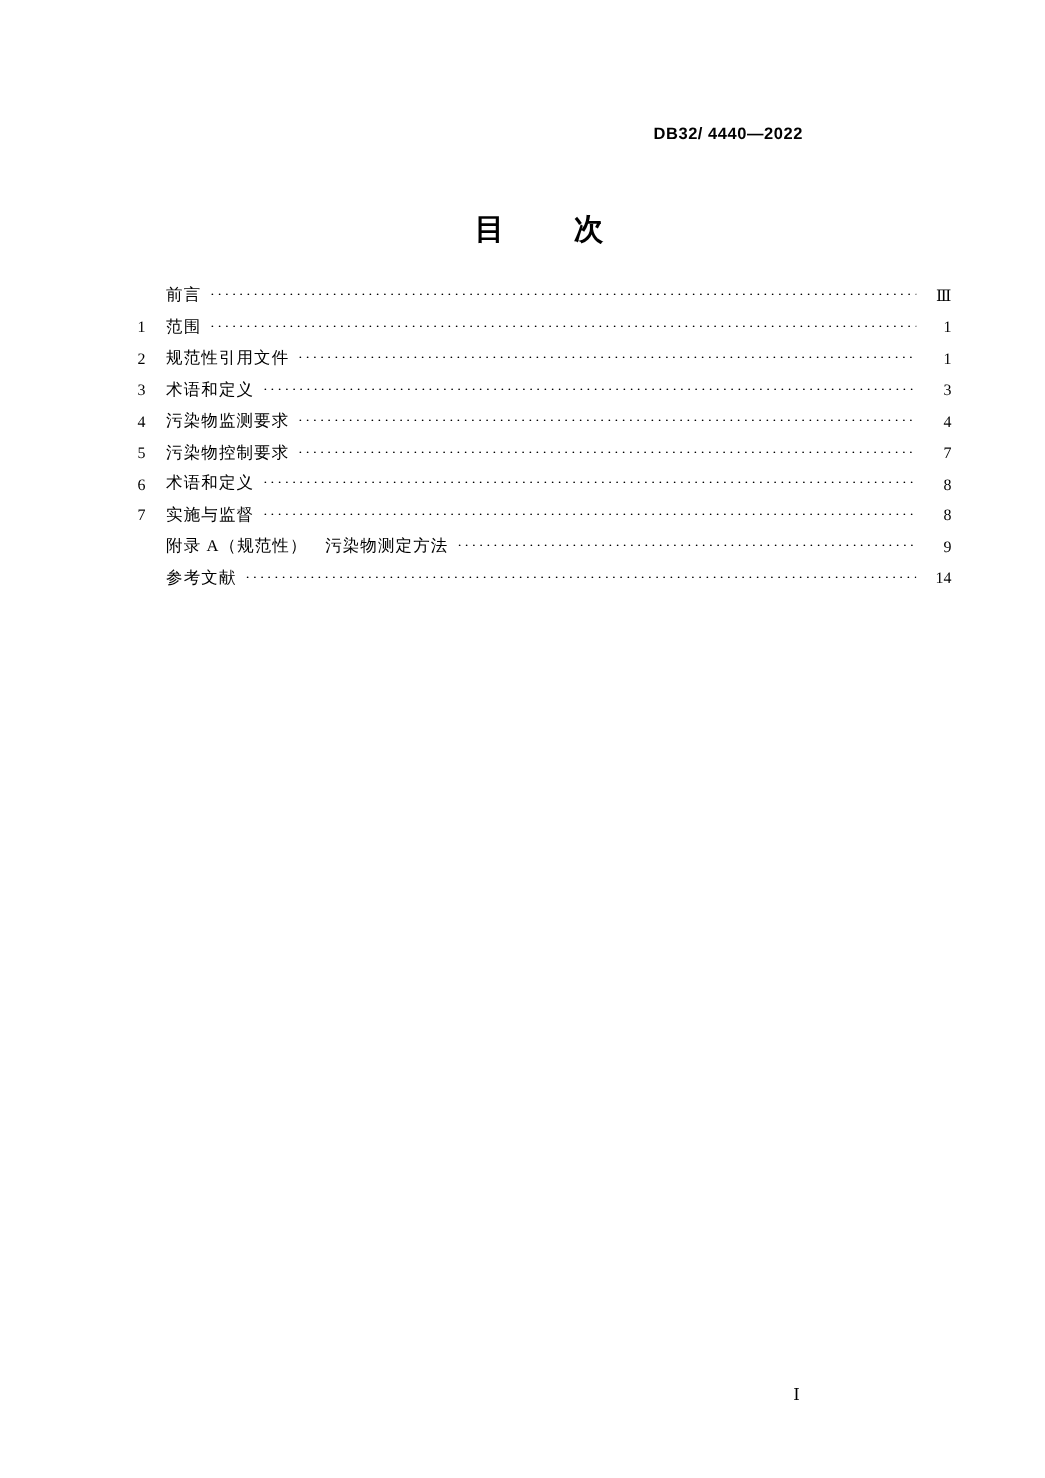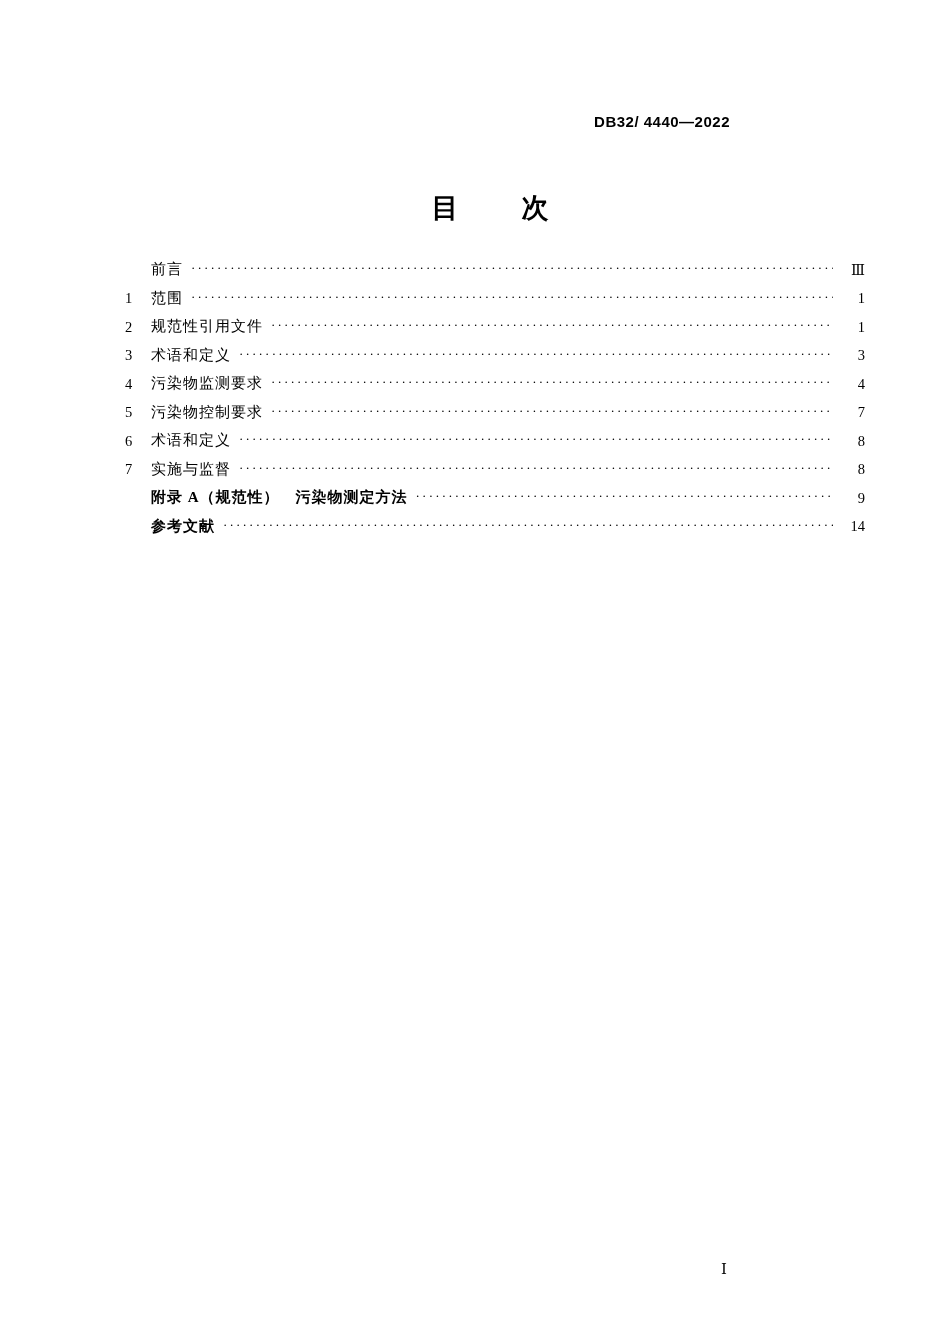--- a/index.html
+++ b/index.html
@@ -74,21 +74,21 @@
     text-align: left;
     font-size: 14.5px;
   }
 
   .toc-label {
     flex: 0 0 auto;
     letter-spacing: 1px;
   }
 
   .toc-entry.bold .toc-label {
-    font-weight: bold;
+    font-weight: normal;
   }
 
   .toc-dots {
     flex: 1 1 auto;
     overflow: hidden;
     margin: 0 6px 0 8px;
     position: relative;
     top: -3px;
     font-size: 13px;
     letter-spacing: 2.2px;

